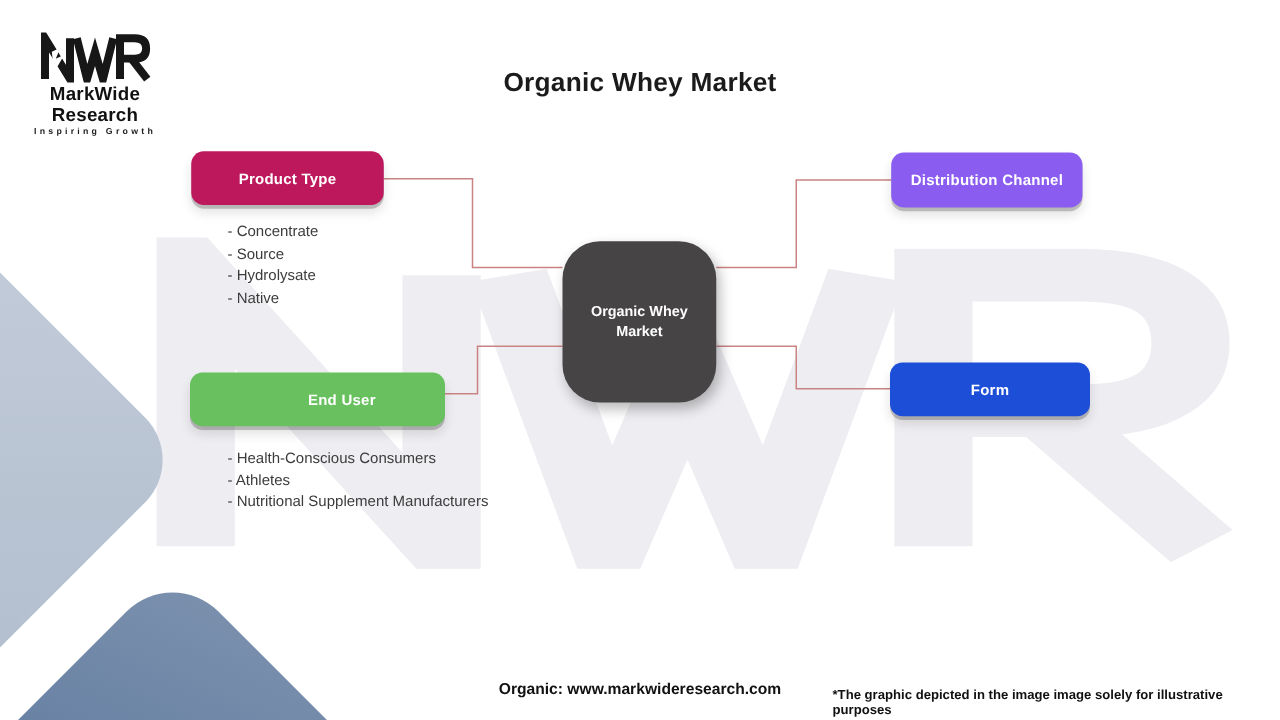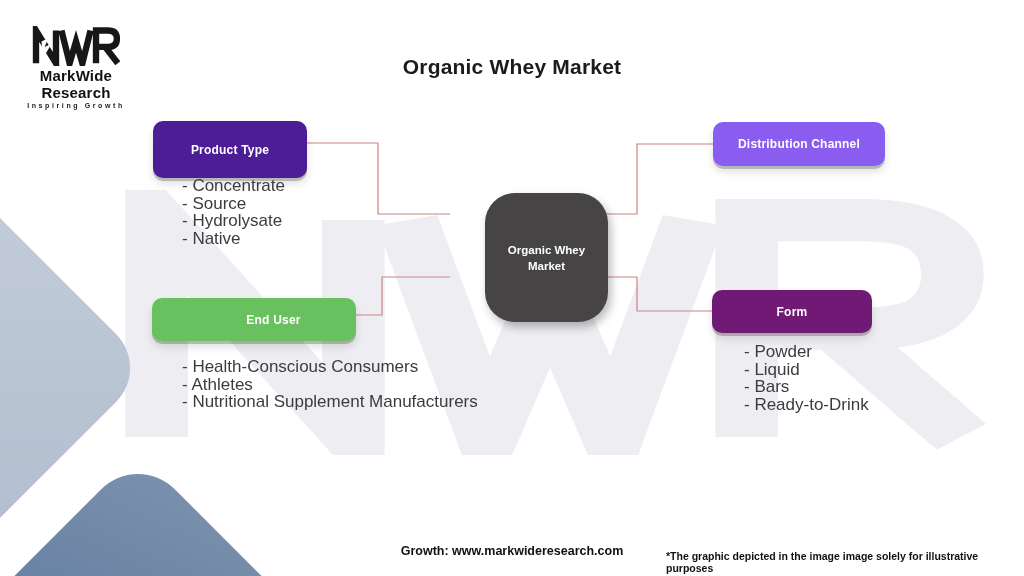--- a/index.html
+++ b/index.html
@@ -32,33 +32,33 @@
   }
   
   .connectors{position:absolute;left:0;top:0;z-index:3;pointer-events:none;}
   .connectors path{fill:none;stroke:#c98383;stroke-width:1.2;}
   
   .cat-box{
     position:absolute;z-index:4;border-radius:10px;display:flex;align-items:center;justify-content:center;
     color:#fff;font-size:12px;font-weight:bold;letter-spacing:.2px;
     box-shadow:0 3px 0 rgba(0,0,0,.20),0 6px 9px rgba(0,0,0,.12);
   }
-  .box-product{left:153px;top:121px;width:154px;height:57px;background:#4c1d95;}
-  .box-distribution{left:713px;top:122px;width:172px;height:44px;background:#8a5cf0;}
+  .box-product{left:153px;top:121px;width:154px;height:43px;background:#be185d;}
+  .box-distribution{left:713px;top:122px;width:153px;height:44px;background:#8a5cf0;}
   .box-enduser{left:152px;top:298px;width:165px;height:43px;background:#68c05e;padding-left:39px;}
-  .box-form{left:712px;top:290px;width:160px;height:43px;background:#701a75;}
+  .box-form{left:712px;top:290px;width:160px;height:43px;background:#1d4ed8;}
   .center-node{
     position:absolute;left:450px;top:193px;width:123px;height:129px;z-index:4;
     background:#474445;border-radius:30px;display:flex;flex-direction:column;
     align-items:center;justify-content:center;color:#fff;font-weight:bold;font-size:11.5px;
-    line-height:16px;text-align:center;box-shadow:3px 5px 10px rgba(0,0,0,.28);margin-left:35px;
+    line-height:16px;text-align:center;box-shadow:3px 5px 10px rgba(0,0,0,.28);
   }
   
   .cat-list{position:absolute;z-index:4;margin:0;padding:0;list-style:none;
-    font-size:17px;color:#3c3c3c;line-height:17.5px;}
+    font-size:12px;color:#3c3c3c;line-height:17.5px;}
   .list-product{left:182px;top:177px;}
   .list-distribution{left:744px;top:171px;}
   .list-enduser{left:182px;top:358px;}
   .list-form{left:744px;top:343px;}
   
   .footer-source{
     position:absolute;left:0;right:0;top:544px;text-align:center;z-index:5;
     font-size:12.5px;font-weight:bold;color:#111;
   }
   .footer-disclaimer{
@@ -128,23 +128,17 @@
   </div>
   <ul class="cat-list list-enduser">
     <li>- Health-Conscious Consumers</li>
     <li>- Athletes</li>
     <li>- Nutritional Supplement Manufacturers</li>
   </ul>
 
   <div class="cat-box box-form">
     <span>Form</span>
   </div>
-  <ul class="cat-list list-form">
-    <li>- Powder</li>
-    <li>- Liquid</li>
-    <li>- Bars</li>
-    <li>- Ready-to-Drink</li>
-  </ul>
 
-  <div class="footer-source">Growth: www.markwideresearch.com</div>
+  <div class="footer-source">Organic: www.markwideresearch.com</div>
   <div class="footer-disclaimer">*The graphic depicted in the image image solely for illustrative purposes</div>
 
 </div>
 
 </body></html>

